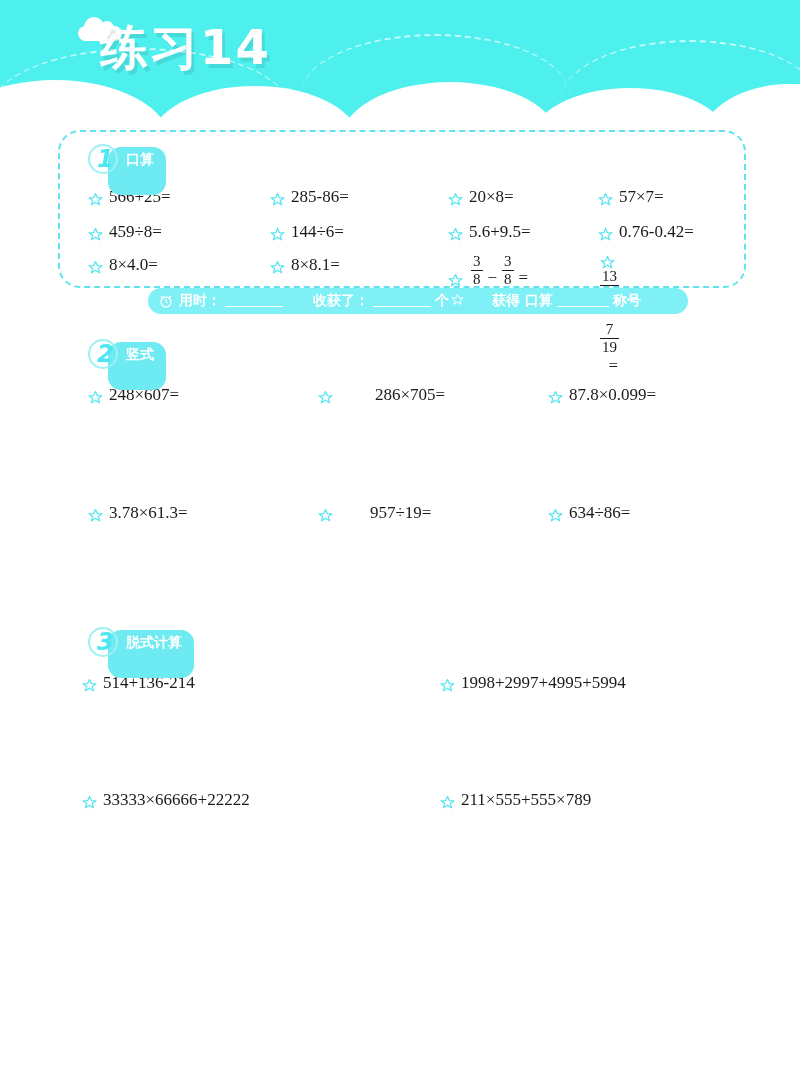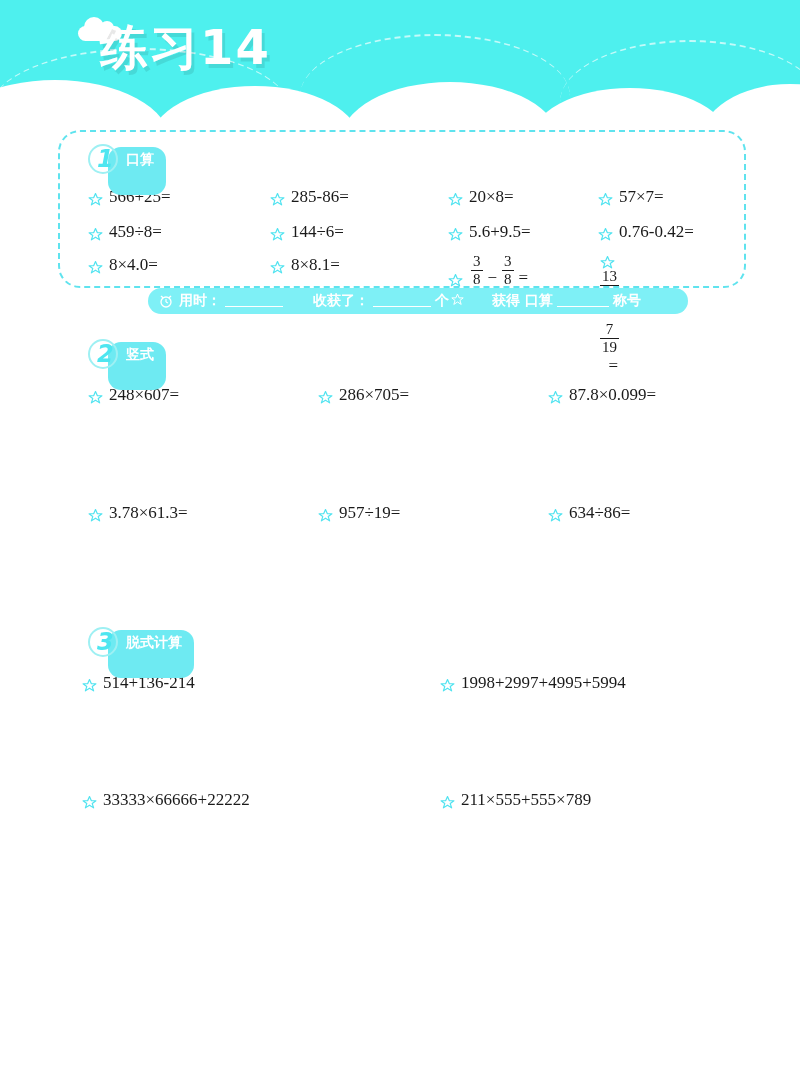--- a/index.html
+++ b/index.html
@@ -385,21 +385,21 @@
 </div>
 <div id="sec2-problems">
     <div class="prob" style="left: 88px; top: 385px;">
       <span class="star">
         <svg width="15" height="15" viewBox="0 0 24 24">
           <polygon points="12,2.5 15,9.2 22.3,9.2 16.4,13.7 18.6,20.6 12,16.3 5.4,20.6 7.6,13.7 1.7,9.2 9,9.2" fill="#ffffff" stroke="#4fe3f0" stroke-width="1.9" stroke-linejoin="round"></polygon>
         </svg>
       </span>
       <span>248×607=</span>
     </div>
-    <div class="prob" style="left: 318px; top: 385px;">
+    <div class="prob" style="left: 318px; top: 385px; gap: 36px;">
       <span class="star">
         <svg width="15" height="15" viewBox="0 0 24 24">
           <polygon points="12,2.5 15,9.2 22.3,9.2 16.4,13.7 18.6,20.6 12,16.3 5.4,20.6 7.6,13.7 1.7,9.2 9,9.2" fill="#ffffff" stroke="#4fe3f0" stroke-width="1.9" stroke-linejoin="round"></polygon>
         </svg>
       </span>
       <span>286×705=</span>
     </div>
     <div class="prob" style="left: 548px; top: 385px;">
       <span class="star">
         <svg width="15" height="15" viewBox="0 0 24 24">
@@ -409,21 +409,21 @@
       <span>87.8×0.099=</span>
     </div>
     <div class="prob" style="left: 88px; top: 503px;">
       <span class="star">
         <svg width="15" height="15" viewBox="0 0 24 24">
           <polygon points="12,2.5 15,9.2 22.3,9.2 16.4,13.7 18.6,20.6 12,16.3 5.4,20.6 7.6,13.7 1.7,9.2 9,9.2" fill="#ffffff" stroke="#4fe3f0" stroke-width="1.9" stroke-linejoin="round"></polygon>
         </svg>
       </span>
       <span>3.78×61.3=</span>
     </div>
-    <div class="prob" style="left: 318px; top: 503px;">
+    <div class="prob" style="left: 318px; top: 503px; gap: 31px;">
       <span class="star">
         <svg width="15" height="15" viewBox="0 0 24 24">
           <polygon points="12,2.5 15,9.2 22.3,9.2 16.4,13.7 18.6,20.6 12,16.3 5.4,20.6 7.6,13.7 1.7,9.2 9,9.2" fill="#ffffff" stroke="#4fe3f0" stroke-width="1.9" stroke-linejoin="round"></polygon>
         </svg>
       </span>
       <span>957÷19=</span>
     </div>
     <div class="prob" style="left: 548px; top: 503px;">
       <span class="star">
         <svg width="15" height="15" viewBox="0 0 24 24">

